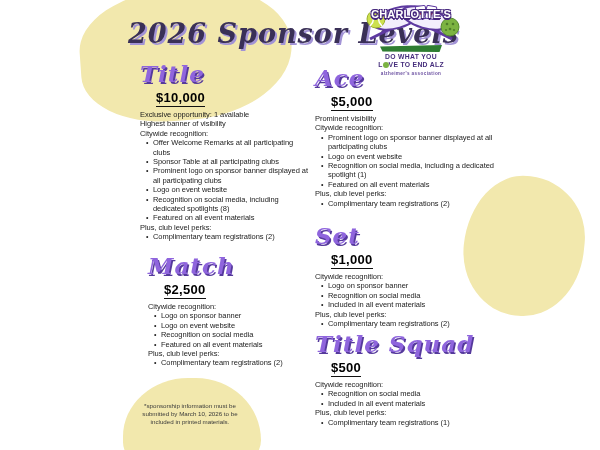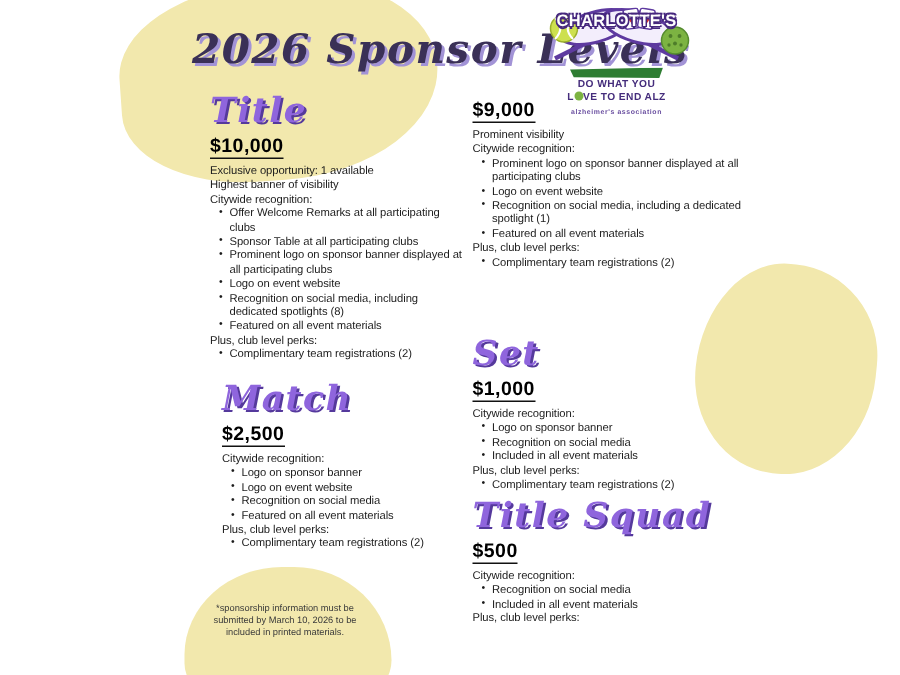--- a/index.html
+++ b/index.html
@@ -12,21 +12,21 @@
 
   #page-title{position:absolute;left:128px;top:18px;width:230px;
       font:italic 700 27px "DejaVu Serif",serif;color:var(--title-ink,#3a3057);
       text-shadow:2px 2px 0 var(--title-shadow,#a293d6);letter-spacing:1px;white-space:nowrap;}
 
   .level{position:absolute;}
   .level h2{margin:0 0 1px 0;font:italic 700 23px "DejaVu Serif",serif;
       color:var(--heading-purple,#8f65dd);text-shadow:1.6px 1.6px 0 var(--heading-shadow,#55399c);
       letter-spacing:1px;white-space:nowrap;}
   .price{display:inline-block;font-weight:800;font-size:13px;color:#000;
-      border-bottom:1.6px solid #111;padding-bottom:1px;margin:1px 0 3px 0;letter-spacing:.3px;}
+      border-bottom:1.6px solid #111;padding-bottom:1px;margin:1px 0 3px 16px;letter-spacing:.3px;}
   .lines{font-size:7.5px;font-weight:400;line-height:9.4px;letter-spacing:-.05px;}
   .line{white-space:normal;}
   .bullet{padding-left:13px;position:relative;}
   .bullet::before{content:"•";position:absolute;left:6px;top:0;font-size:7px;}
 
   #footnote{position:absolute;left:131px;top:402px;width:118px;text-align:center;
       font-size:6.2px;font-weight:500;line-height:8px;color:#3a3a3a;}
 
   
   #logo{position:absolute;left:354px;top:5px;width:114px;text-align:center;}
@@ -117,21 +117,22 @@
         <div class="line bullet">Logo on sponsor banner</div>
         <div class="line bullet">Logo on event website</div>
         <div class="line bullet">Recognition on social media</div>
         <div class="line bullet">Featured on all event materials</div>
         <div class="line">Plus, club level perks:</div>
         <div class="line bullet">Complimentary team registrations (2)</div>
       </div>
   </section>
 
   <section class="level" style="left:315px;top:64px;width:180px">
-    <div class="price">$9,000</div>
+    <h2>Ace</h2>
+    <div class="price">$5,000</div>
     <div class="lines">
         <div class="line">Prominent visibility</div>
         <div class="line">Citywide recognition:</div>
         <div class="line bullet">Prominent logo on sponsor banner displayed at all participating clubs</div>
         <div class="line bullet">Logo on event website</div>
         <div class="line bullet">Recognition on social media, including a dedicated spotlight (1)</div>
         <div class="line bullet">Featured on all event materials</div>
         <div class="line">Plus, club level perks:</div>
         <div class="line bullet">Complimentary team registrations (2)</div>
       </div>
@@ -151,17 +152,18 @@
   </section>
 
   <section class="level" style="left:315px;top:330px;width:188px">
     <h2>Title Squad</h2>
     <div class="price">$500</div>
     <div class="lines">
         <div class="line">Citywide recognition:</div>
         <div class="line bullet">Recognition on social media</div>
         <div class="line bullet">Included in all event materials</div>
         <div class="line">Plus, club level perks:</div>
+        <div class="line bullet">Complimentary team registrations (1)</div>
       </div>
   </section>
 
   <div id="footnote">*sponsorship information must be submitted by March 10, 2026 to be included in printed materials.</div>
 </div>
 
 </body></html>

